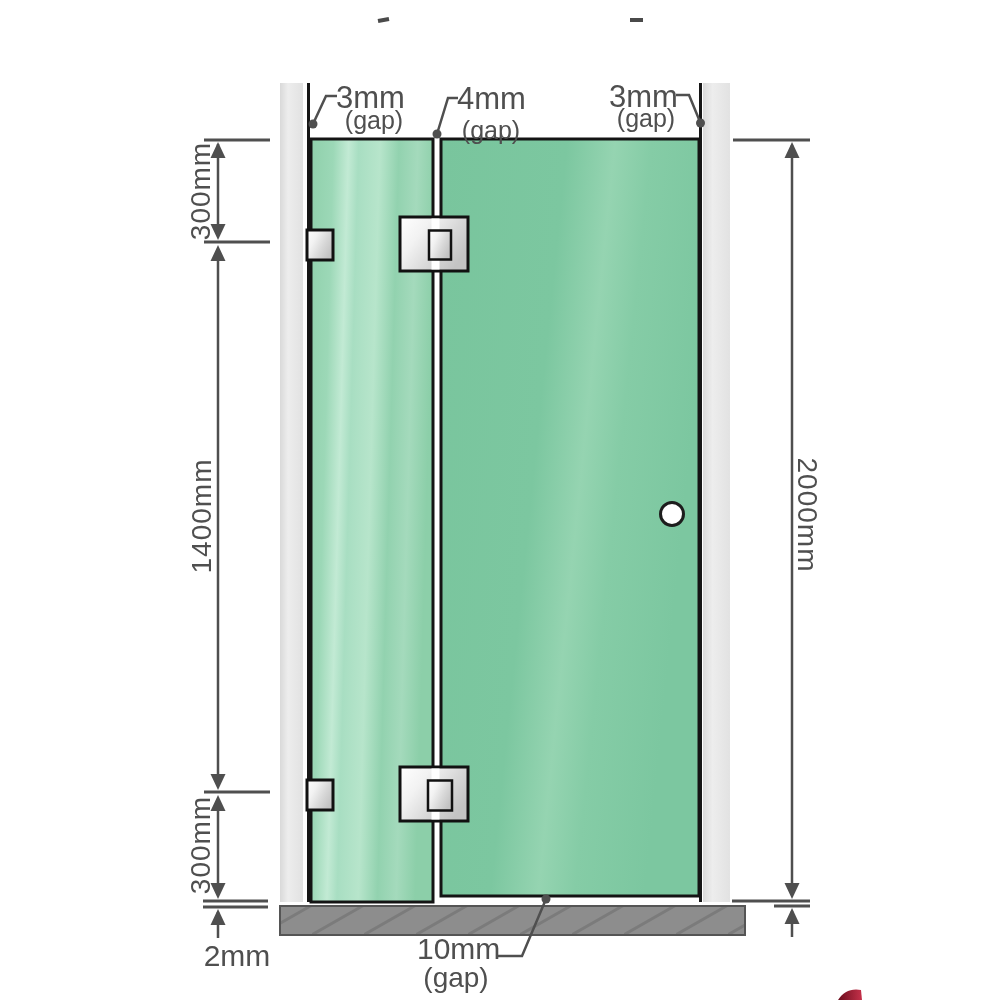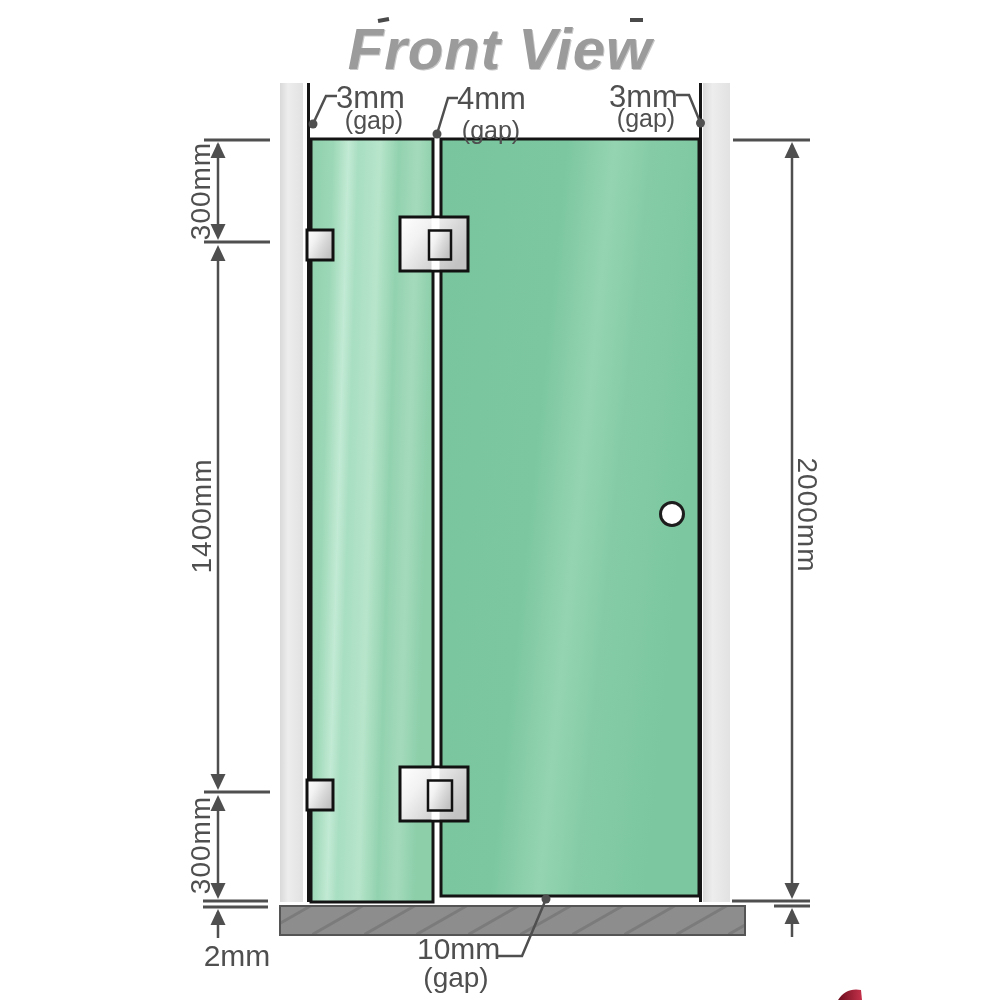--- a/index.html
+++ b/index.html
@@ -172,14 +172,13 @@
     <text class="gap-unit" text-anchor="middle" x="456" y="987" style="font-size:28px">(gap)</text>
 
     <g stroke="#4a4a4a" stroke-width="4">
       <line x1="378" y1="21" x2="389" y2="19"></line>
       <line x1="630" y1="20" x2="643" y2="20"></line>
     </g>
 
     <path d="M838,1000 C843,992 851,988 861,990 L862,1000 Z" fill="url(#gradRed)"></path>
   </svg>
 
-  <div class="title">Front View</div>
 </div>
 
 </body></html>

